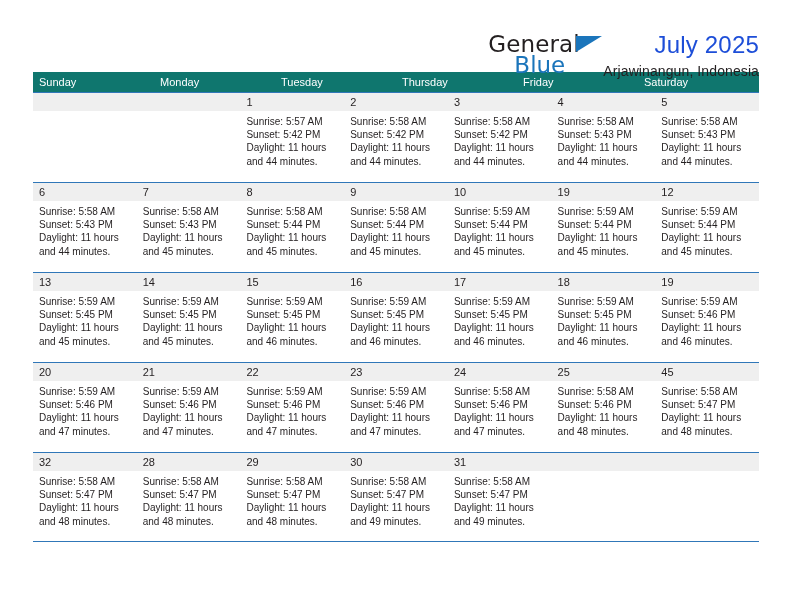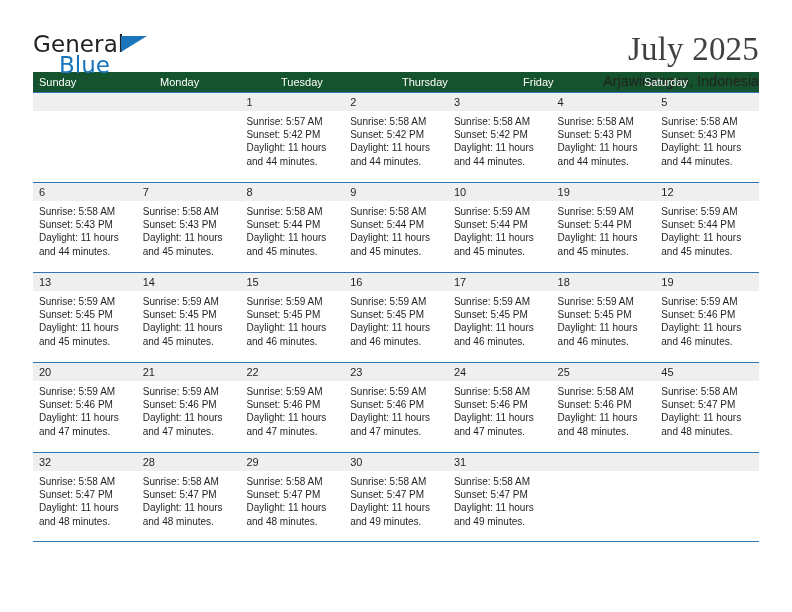--- a/index.html
+++ b/index.html
@@ -19,21 +19,21 @@
     width: 792px;
     height: 612px;
     box-sizing: border-box;
     padding: 0 33px;
   }
 
   
   .top {
     display: flex;
     align-items: flex-start;
-    justify-content: space-between;
+    justify-content: flex-end;
     padding-top: 30px;
     height: 68px;
     box-sizing: border-box;
   }
   .logo {
     position: relative;
     width: 115px;
     height: 52px;
     line-height: 1;
     user-select: none;
@@ -64,43 +64,42 @@
     width: 0;
     height: 0;
     border-left: 26px solid #1b75bb;
     border-bottom: 16px solid transparent;
   }
   .titles {
     text-align: right;
     padding-top: 2px;
   }
   .cal-title {
-    font-size: 33px;
+    font-size: 24px;
     font-weight: 400;
-    color: #404040;
+    color: #1d4ed8;
     line-height: 1.05;
     letter-spacing: .2px;
-    font-family: Liberation Serif, serif;
   }
   .cal-subtitle {
     font-size: 14px;
     font-weight: 400;
     color: #231f20;
     margin-top: 6px;
     letter-spacing: .1px;
   }
 
   
   .calendar {
     margin-top: 4px;
     width: 726px;
   }
   .week-head {
     display: flex;
-    background: #14532d;
+    background: #0f766e;
     height: 20px;
     align-items: center;
   }
   .week-head .dow {
     flex: 1 1 0;
     font-size: 11px;
     color: #ffffff;
     padding-left: 6px;
     box-sizing: border-box;
     line-height: 20px;

